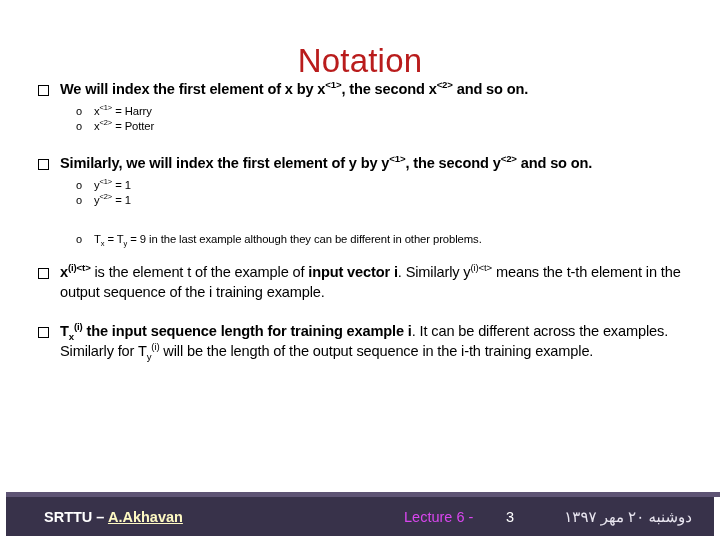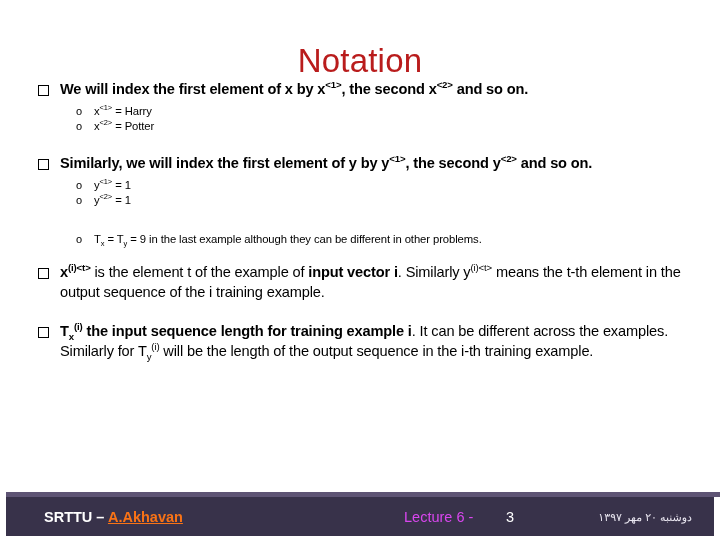--- a/index.html
+++ b/index.html
@@ -131,21 +131,21 @@
     position: absolute;
     left: 38px;
     top: 50%;
     transform: translateY(-50%);
     font-size: 14.5px;
     font-weight: bold;
     color: #ffffff;
     white-space: nowrap;
   }
   #footer-left .author {
-    color: #f97316;
+    color: #fef9c3;
     text-decoration: underline;
     font-weight: bold;
   }
   #footer-center {
     position: absolute;
     left: 398px;
     top: 50%;
     transform: translateY(-50%);
     font-size: 14.5px;
     color: #d946ef;
@@ -157,21 +157,21 @@
     top: 50%;
     transform: translateY(-50%);
     font-size: 14.5px;
     color: #ffffff;
   }
   #footer-date {
     position: absolute;
     right: 22px;
     top: 50%;
     transform: translateY(-50%);
-    font-size: 11px;
+    font-size: 15px;
     color: #e9e6f0;
     direction: rtl;
     white-space: nowrap;
     text-align: right;
   }
 </style>
 </head>
 <body>
 
 <h1 id="slide-title">Notation</h1>

